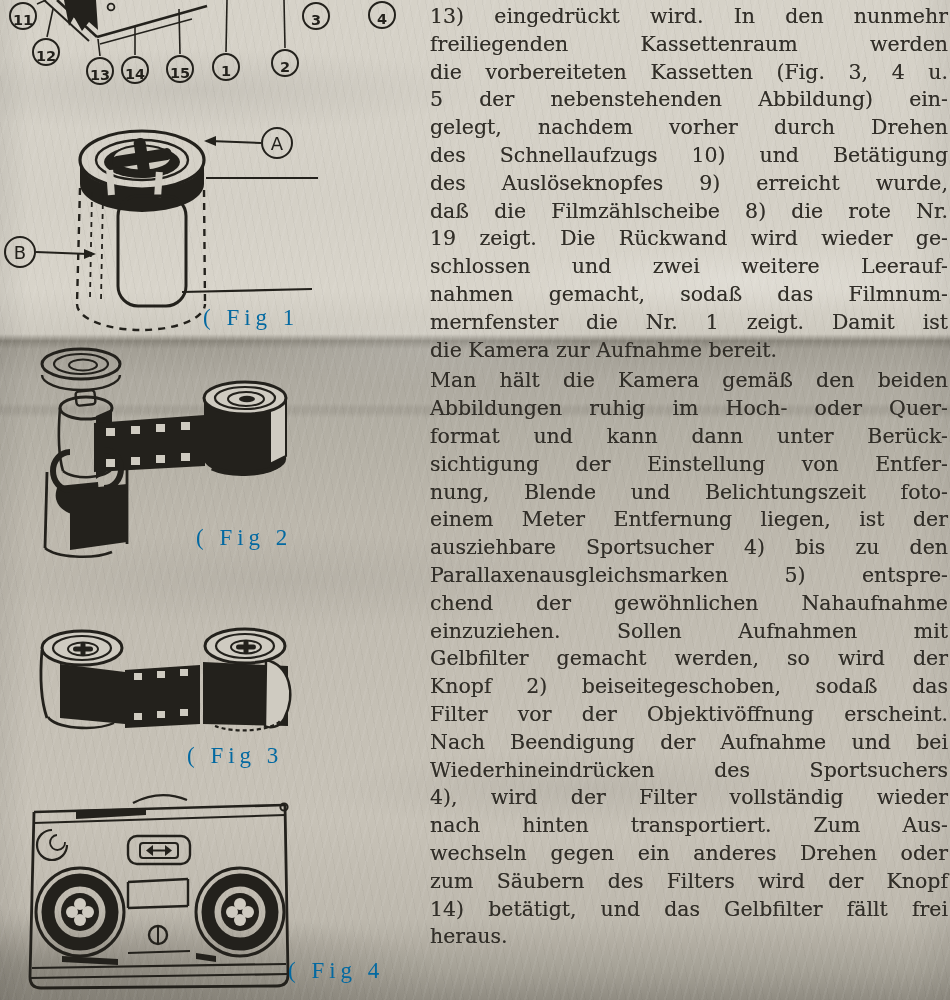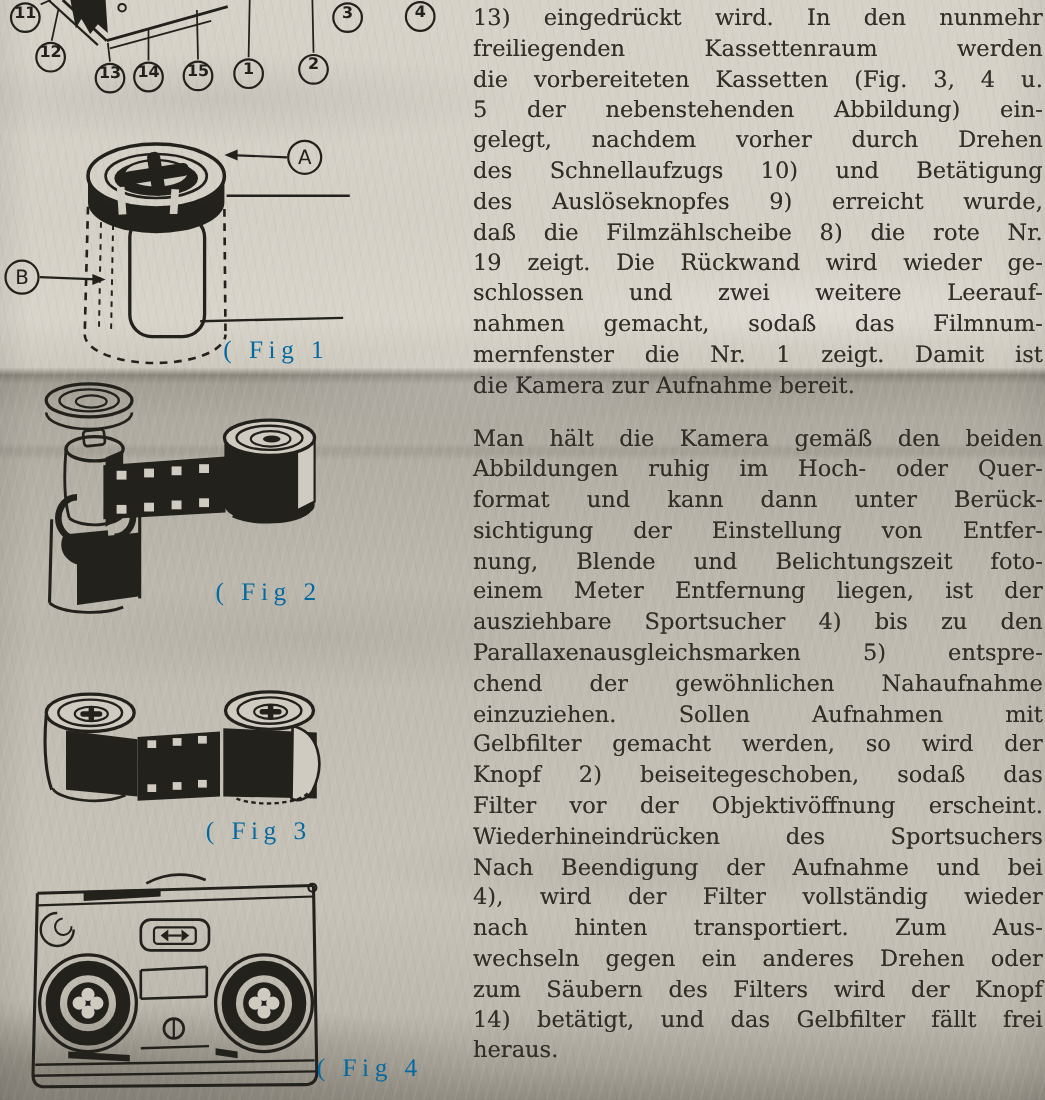--- a/index.html
+++ b/index.html
@@ -21,30 +21,30 @@
       radial-gradient(45% 6% at 20% 9%, rgba(0,0,0,0.07), rgba(0,0,0,0) 70%),
       radial-gradient(35% 5% at 78% 28%, rgba(255,255,255,0.20), rgba(0,0,0,0) 70%),
       radial-gradient(50% 7% at 30% 58%, rgba(0,0,0,0.05), rgba(0,0,0,0) 70%),
       radial-gradient(40% 6% at 62% 79%, rgba(0,0,0,0.06), rgba(0,0,0,0) 70%),
       radial-gradient(55% 9% at 8% 97%, rgba(40,36,30,0.22), rgba(0,0,0,0) 70%),
       radial-gradient(30% 5% at 45% 35%, rgba(255,255,255,0.14), rgba(0,0,0,0) 70%);
   }
   svg{position:absolute;overflow:visible;}
   .ink{stroke:#23211c;fill:none;}
   .co{position:absolute;width:28px;height:28px;border:2.6px solid #23211c;border-radius:50%;
-      display:flex;align-items:flex-start;justify-content:center;
+      display:flex;align-items:flex-end;justify-content:center;
       font:700 14.5px "DejaVu Sans",sans-serif;color:#23211c;box-sizing:border-box;}
   .lab{position:absolute;width:32px;height:32px;border:2.4px solid #23211c;border-radius:50%;
       display:flex;align-items:center;justify-content:center;
       font:400 18px "DejaVu Sans",sans-serif;color:#23211c;box-sizing:border-box;}
   .fig-caption{position:absolute;font-family:"Liberation Serif",serif;font-size:23px;
       letter-spacing:5px;color:#0369a1;white-space:nowrap;}
   .text-column{position:absolute;left:430px;top:3px;width:518px;color:#312e28;
       font-size:20.5px;line-height:27.8px;text-shadow:0 0 0.5px rgba(49,46,40,0.55);}
-  .para + .para{margin-top:21px;}
+  .para + .para{margin-top:3px;}
   .tline{text-align:justify;text-align-last:justify;white-space:normal;}
   .tline.last{text-align-last:left;}
 </style>
 </head>
 <body>
 
 <div class="page">
   <div class="paper"></div>
 
   <svg style="left:0;top:0" width="430" height="115" viewBox="0 0 430 115">
@@ -279,22 +279,22 @@
         <div class="tline">sichtigung der Einstellung von Entfer-</div>
         <div class="tline">nung, Blende und Belichtungszeit foto-</div>
         <div class="tline">einem Meter Entfernung liegen, ist der</div>
         <div class="tline">ausziehbare Sportsucher 4) bis zu den</div>
         <div class="tline">Parallaxenausgleichsmarken 5) entspre-</div>
         <div class="tline">chend der gewöhnlichen Nahaufnahme</div>
         <div class="tline">einzuziehen. Sollen Aufnahmen mit</div>
         <div class="tline">Gelbfilter gemacht werden, so wird der</div>
         <div class="tline">Knopf 2) beiseitegeschoben, sodaß das</div>
         <div class="tline">Filter vor der Objektivöffnung erscheint.</div>
+        <div class="tline">Nach Beendigung der Aufnahme und bei</div>
         <div class="tline">Wiederhineindrücken des Sportsuchers</div>
-        <div class="tline">Nach Beendigung der Aufnahme und bei</div>
         <div class="tline">4), wird der Filter vollständig wieder</div>
         <div class="tline">nach hinten transportiert. Zum Aus-</div>
         <div class="tline">wechseln gegen ein anderes Drehen oder</div>
         <div class="tline">zum Säubern des Filters wird der Knopf</div>
         <div class="tline">14) betätigt, und das Gelbfilter fällt frei</div>
         <div class="tline last">heraus.</div>
       </div>
     </div>
 </div>
 

